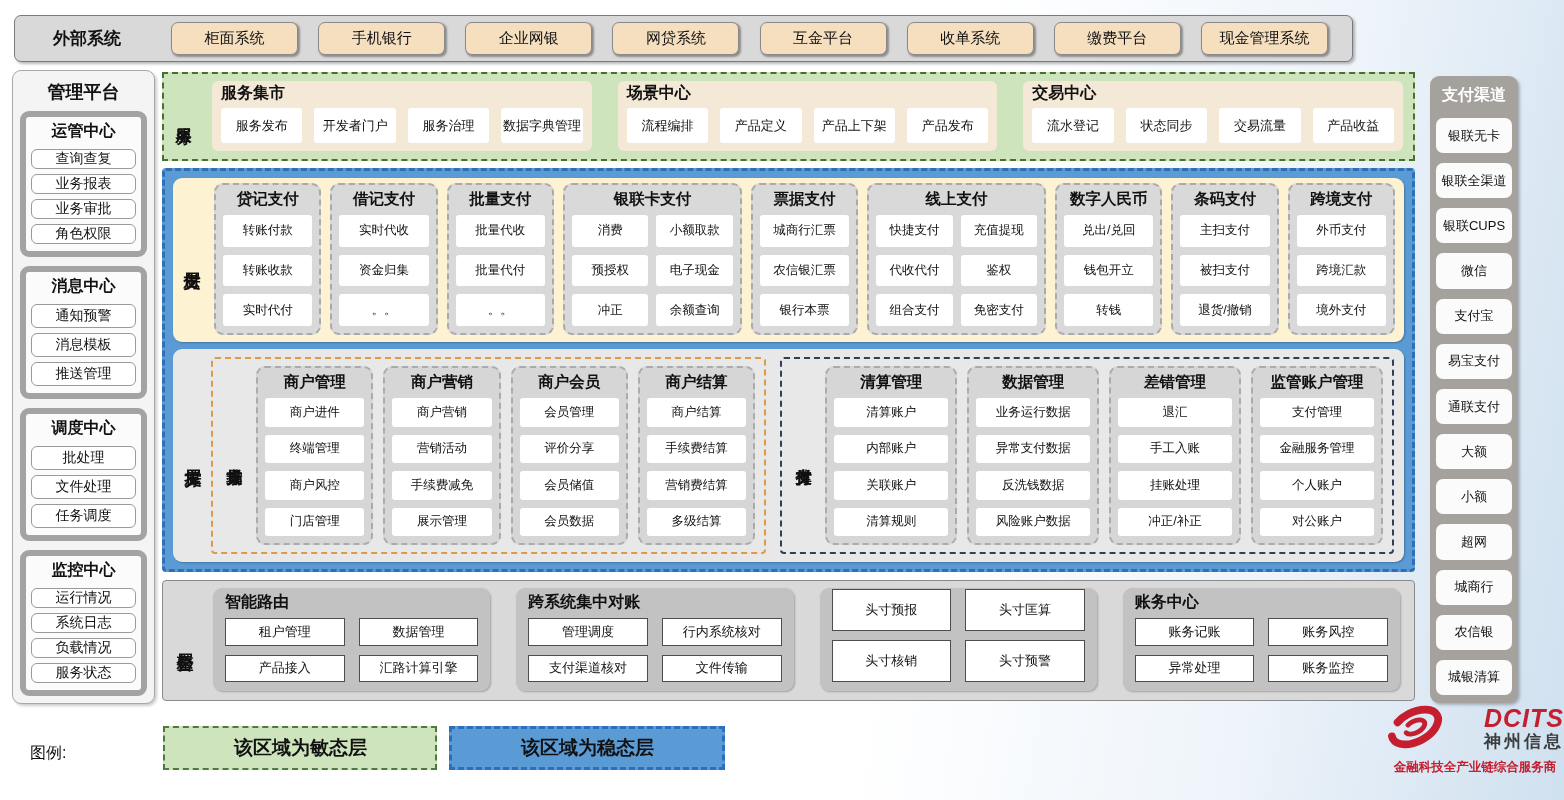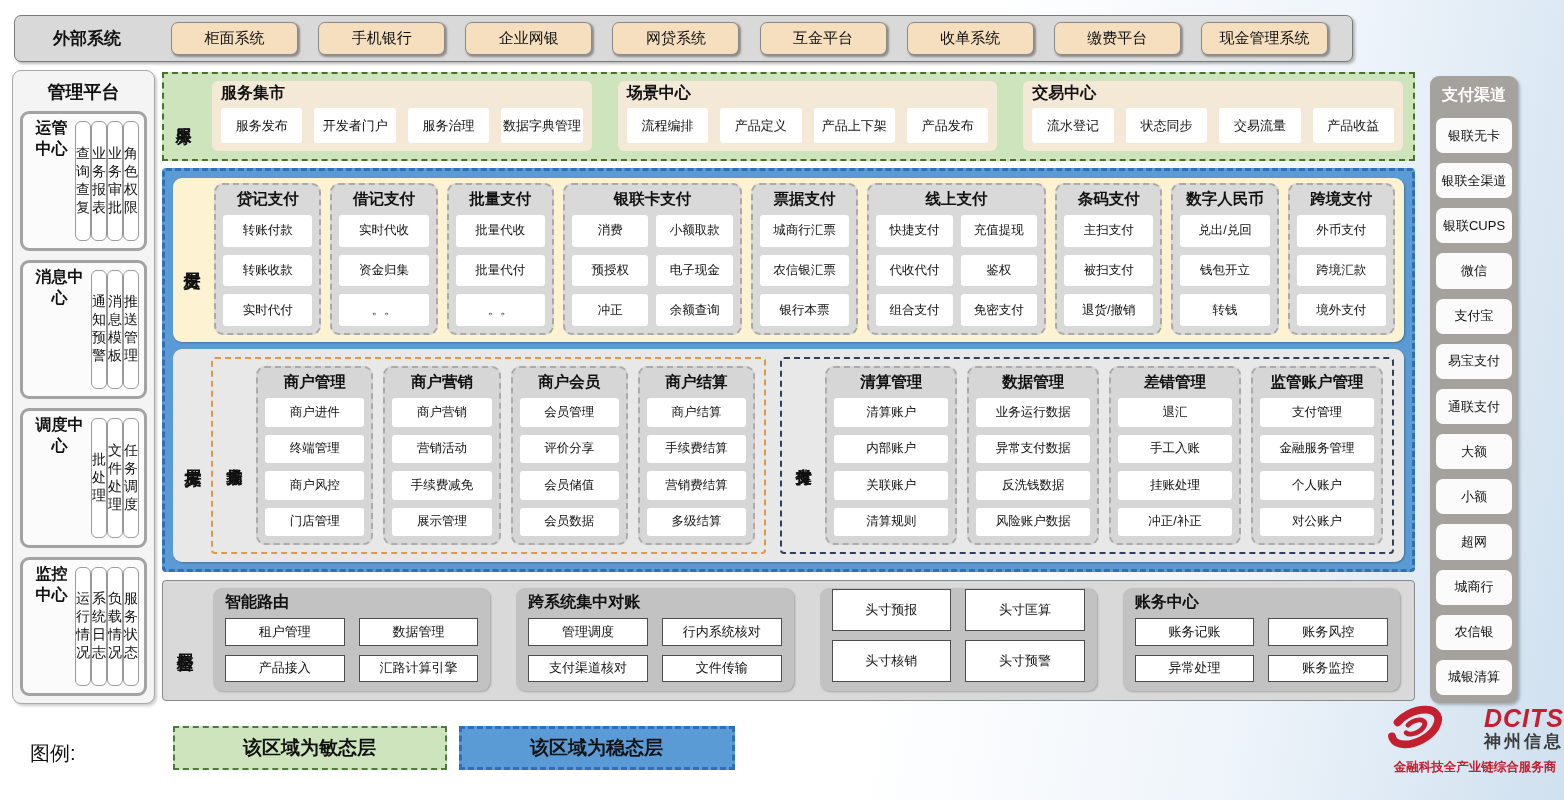--- a/index.html
+++ b/index.html
@@ -21,22 +21,22 @@
   .topbar-buttons { flex:1; display:flex; justify-content:space-between; }
   .tan-btn { width:127px; height:33px; background:#f6dfbf; border:1px solid #8a8a8a; border-radius:7px;
     display:flex; align-items:center; justify-content:center; font-size:15px; box-shadow:1.5px 1.5px 2px rgba(0,0,0,.35); }
 
   
   .left-panel { position:absolute; left:12px; top:70px; width:143px; height:634px;
     background:#f4f4f4; border:1px solid #a8a8a8; border-radius:9px; padding:4px 7px 7px;
     display:flex; flex-direction:column; box-shadow:2px 2px 3px rgba(0,0,0,.2); }
   .left-title { text-align:center; font-weight:bold; font-size:18px; padding:5px 0 7px; }
   .left-groups { flex:1; display:flex; flex-direction:column; gap:9px; }
-  .left-group { background:#fbfbfb; border:3px solid #a3a3a3; border-radius:9px; padding:2px 5px 7px;
-    flex:1; display:flex; flex-direction:row;font-family:Liberation Serif, serif; }
+  .left-group { background:#fbfbfb; border:6px solid #a3a3a3; border-radius:9px; padding:2px 5px 7px;
+    flex:1; display:flex; flex-direction:column;font-family:Liberation Serif, serif; }
   .left-group-title { text-align:center; font-weight:bold; font-size:16px; margin:2px 0 2px; }
   .white-btn { background:#ffffff; border:1px solid #9a9a9a; border-radius:6px; flex:1; margin-top:5px;
     display:flex; align-items:center; justify-content:center; font-size:14px; }
 
   
   .service-layer { position:absolute; left:162px; top:72px; width:1253px; height:89px;
     background:#cde4bd; border:2px dashed #49702f; display:flex; padding:7px 10px 8px 6px; gap:16px; }
   .service-layer .layer-label { font-size:16px; width:26px; }
   .service-groups { flex:1; display:flex; gap:26px; }
   .service-group { flex:1; background:#f4e8d7; border-radius:6px; padding:2px 9px 8px; display:flex; flex-direction:column; }
@@ -78,21 +78,21 @@
 
   
   .right-panel { position:absolute; left:1430px; top:76px; width:88px; height:627px;
     background:#a5a19d; border-radius:9px; padding:5px 6px 8px; display:flex; flex-direction:column; box-shadow:2px 2px 3px rgba(0,0,0,.25); }
   .right-title { color:#ffffff; font-weight:bold; font-size:16px; text-align:center; padding:4px 0 2px; flex:none; }
   .channel-btn { background:#fbfbfb; border-radius:7px; flex:1; margin-top:10px;
     display:flex; align-items:center; justify-content:center; font-size:13px; white-space:nowrap; }
 
   
   .legend-row { position:absolute; left:30px; top:726px; display:flex; align-items:center; }
-  .legend-label { font-size:20px; margin-right:97px;margin-top:10px; }
+  .legend-label { font-size:16px; margin-right:97px;margin-top:10px; }
   .legend-chip { width:274px; height:44px; display:flex; align-items:center; justify-content:center; font-weight:bold; font-size:19px; }
   .legend-agile { background:#cde4bd; border:2px dashed #4d7a3e; }
   .legend-stable { background:#5b9bd5; border:3px dashed #2d6fbe; margin-left:12px; width:276px; }
 
   
   .brand { position:absolute; left:1386px; top:704px; width:178px; text-align:center; }
   .brand-top { display:flex; align-items:center; justify-content:space-between; gap:5px; }
   .brand-names { text-align:left; }
   .brand-en { color:#c41e2f; font-weight:bold; font-style:italic; font-size:25px; line-height:24px; letter-spacing:1px; }
   .brand-cn { color:#3c3c3c; font-weight:bold; font-size:17px; letter-spacing:3px; }
@@ -232,33 +232,33 @@
           <div class="col-items" style="grid-template-columns: 1fr 1fr;">
             <div class="mini-btn">快捷支付</div>
             <div class="mini-btn">充值提现</div>
             <div class="mini-btn">代收代付</div>
             <div class="mini-btn">鉴权</div>
             <div class="mini-btn">组合支付</div>
             <div class="mini-btn">免密支付</div>
           </div>
         </div>
         <div class="pay-col" style="flex: 1 1 0%;">
+          <div class="col-title">数字人民币</div>
+          <div class="col-items" style="grid-template-columns: 1fr;">
+            <div class="mini-btn">兑出/兑回</div>
+            <div class="mini-btn">钱包开立</div>
+            <div class="mini-btn">转钱</div>
+          </div>
+        </div>
+        <div class="pay-col" style="flex: 1 1 0%;">
           <div class="col-title">条码支付</div>
           <div class="col-items" style="grid-template-columns: 1fr;">
             <div class="mini-btn">主扫支付</div>
             <div class="mini-btn">被扫支付</div>
             <div class="mini-btn">退货/撤销</div>
-          </div>
-        </div>
-        <div class="pay-col" style="flex: 1 1 0%;">
-          <div class="col-title">数字人民币</div>
-          <div class="col-items" style="grid-template-columns: 1fr;">
-            <div class="mini-btn">兑出/兑回</div>
-            <div class="mini-btn">钱包开立</div>
-            <div class="mini-btn">转钱</div>
           </div>
         </div>
         <div class="pay-col" style="flex: 1 1 0%;">
           <div class="col-title">跨境支付</div>
           <div class="col-items" style="grid-template-columns: 1fr;">
             <div class="mini-btn">外币支付</div>
             <div class="mini-btn">跨境汇款</div>
             <div class="mini-btn">境外支付</div>
           </div>
         </div>

